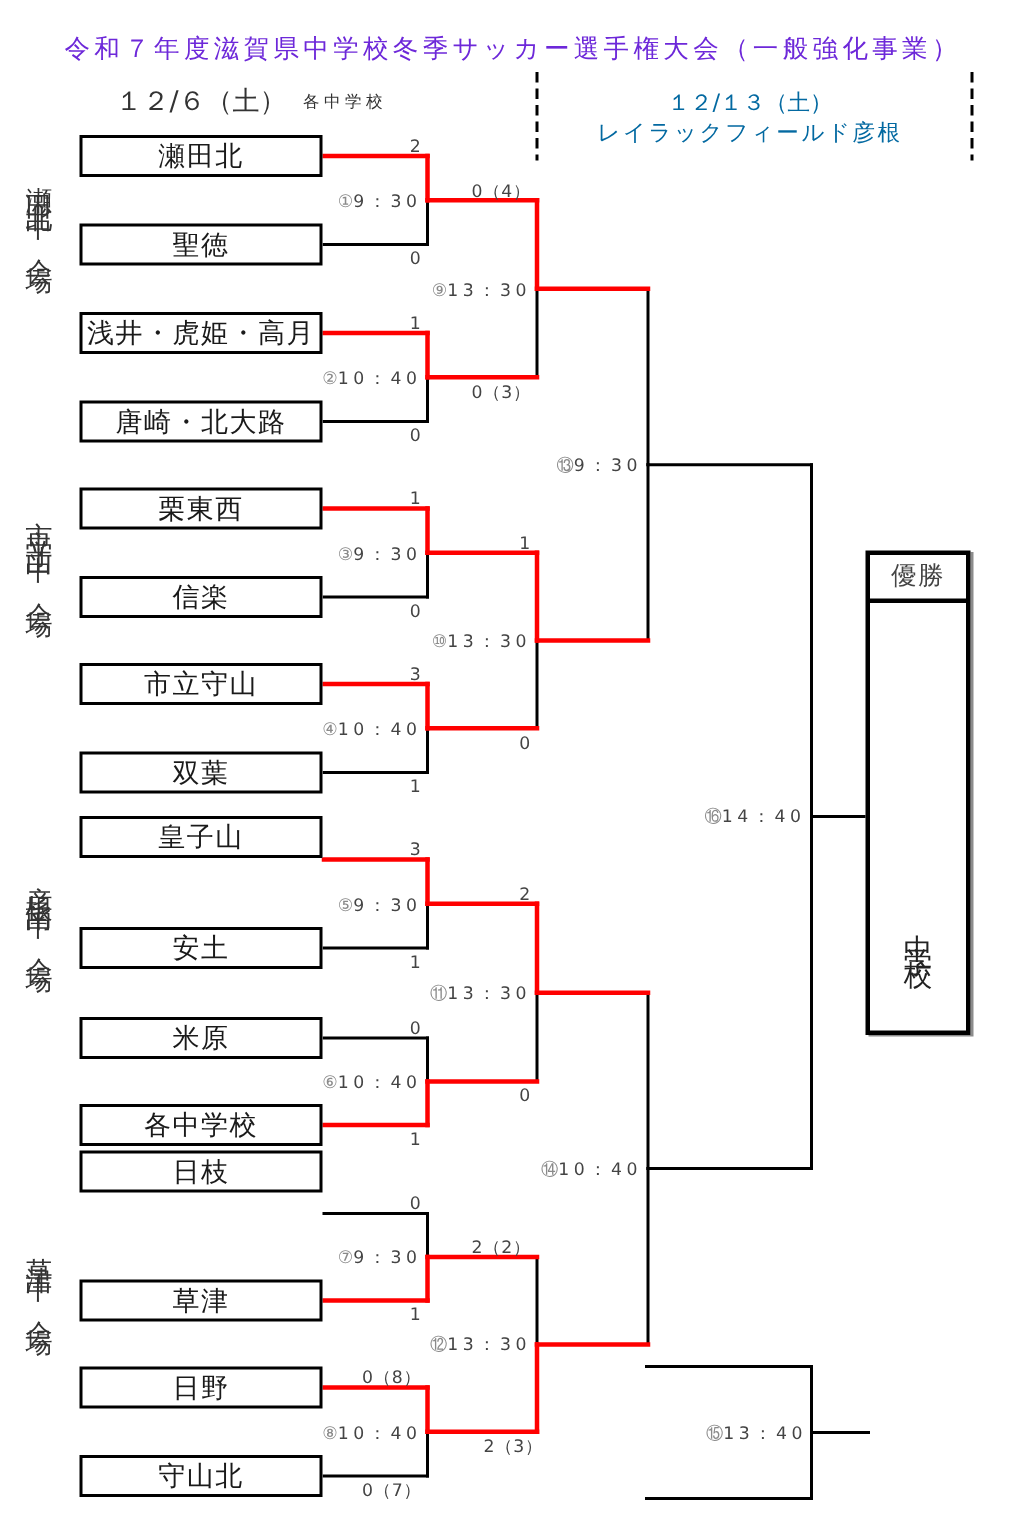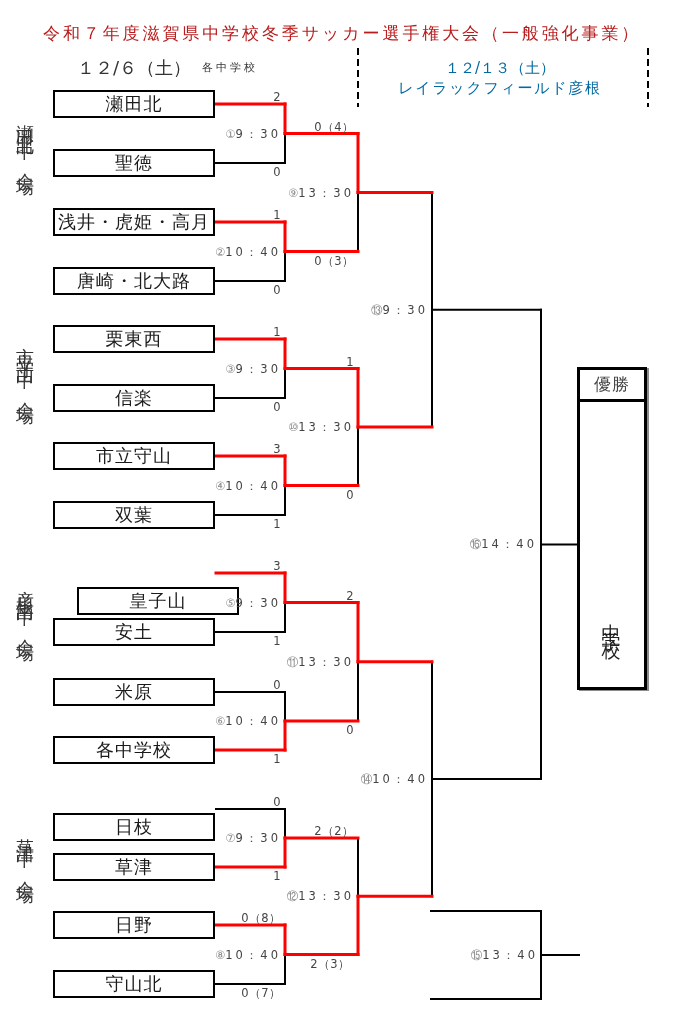--- a/index.html
+++ b/index.html
@@ -4,21 +4,21 @@
 <style>
   html, body { margin:0; padding:0; background:#ffffff; }
   body {
     width:678px; height:1024px; position:relative; overflow:hidden;
     font-family:"DejaVu Sans","Liberation Sans",sans-serif;
     color:#222;
   }
   #bracket { position:absolute; left:0; top:0; }
   .abs { position:absolute; white-space:nowrap; }
 
-  .title { left:43px; top:23px; font-size:17px; line-height:20px; letter-spacing:2.9px; color:#b91c1c; }
+  .title { left:43px; top:23px; font-size:17px; line-height:20px; letter-spacing:2.9px; color:#6d28d9; }
   .day1-date { left:77px; top:59px; font-size:18px; line-height:18px; color:#333; }
   .day1-venue { left:202px; top:59px; font-size:11px; line-height:18px; letter-spacing:3px; color:#333; }
   .day2 { left:380px; width:240px; text-align:center; font-size:15px; line-height:18px; color:#0369a1; }
   .day2-date { top:59px; }
   .day2-venue { top:79px; letter-spacing:1.7px; }
 
   .venue {
     position:absolute; left:13px; width:24px;
     writing-mode:vertical-rl; text-orientation:upright;
     font-size:18px; line-height:24px; letter-spacing:6px; color:#333; white-space:nowrap;
@@ -152,33 +152,33 @@
   </div>
 <div class="team" style="top: 383.5px;">
     <span>信楽</span>
   </div>
 <div class="team" style="top: 441.5px;">
     <span>市立守山</span>
   </div>
 <div class="team" style="top: 500.5px;">
     <span>双葉</span>
   </div>
-<div class="team" style="top: 587px; margin-left: 24px;">
+<div class="team" style="top: 544px;">
     <span>皇子山</span>
   </div>
 <div class="team" style="top: 617.5px;">
     <span>安土</span>
   </div>
 <div class="team" style="top: 677.5px;">
     <span>米原</span>
   </div>
 <div class="team" style="top: 735.5px;">
     <span>各中学校</span>
   </div>
-<div class="team" style="top: 813px;">
+<div class="team" style="top: 767px;">
     <span>日枝</span>
   </div>
 <div class="team" style="top: 852.5px;">
     <span>草津</span>
   </div>
 <div class="team" style="top: 910.5px;">
     <span>日野</span>
   </div>
 <div class="team" style="top: 969.5px;">
     <span>守山北</span>
@@ -220,18 +220,18 @@
 <div class="score" style="right: 397px; top: 912px;">0（8）</div>
 <div class="score" style="right: 397px; top: 987px;">0（7）</div>
 
 <div class="score" style="right: 324px; top: 120.5px;">0（4）</div>
 <div class="score" style="right: 324px; top: 254.5px;">0（3）</div>
 <div class="score" style="right: 324px; top: 355.5px;">1</div>
 <div class="score" style="right: 324px; top: 488.5px;">0</div>
 <div class="score" style="right: 324px; top: 589.5px;">2</div>
 <div class="score" style="right: 324px; top: 724px;">0</div>
 <div class="score" style="right: 324px; top: 825px;">2（2）</div>
-<div class="score" style="right: 328px; top: 957.5px;">2（3）</div>
+<div class="score" style="right: 316px; top: 957.5px;">2（3）</div>
 
 <div class="champ">
   <div class="champ-head">優勝</div>
   <div class="champ-value">中学校</div>
 </div>
 
 </body></html>

